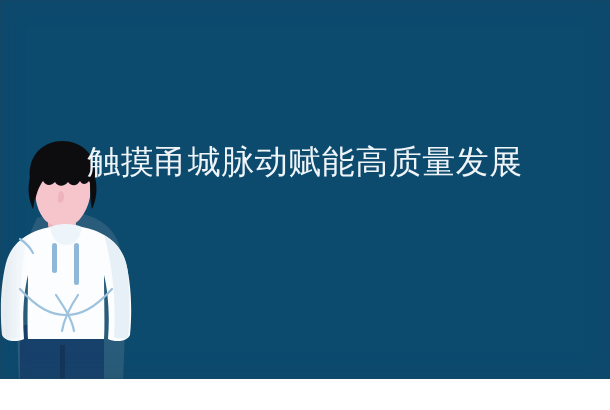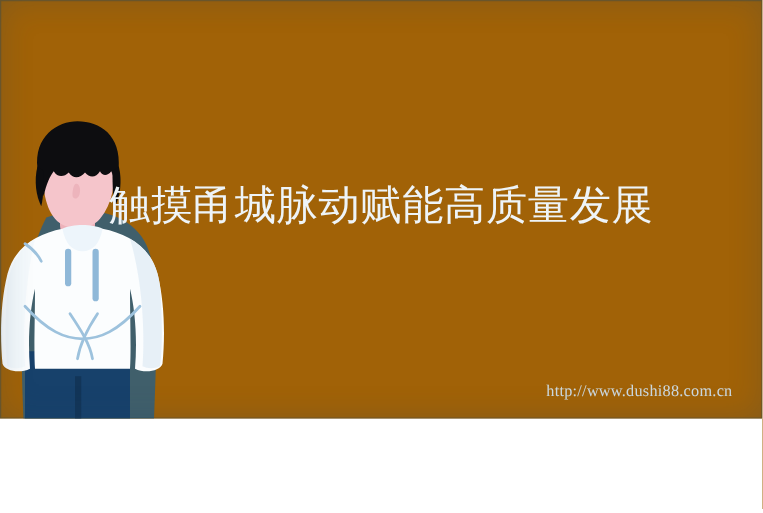--- a/index.html
+++ b/index.html
@@ -3,24 +3,24 @@
 <meta charset="utf-8">
 <style>
   html, body {
     margin: 0;
     padding: 0;
     background: #ffffff;
   }
   #canvas {
     position: relative;
     width: 610px;
-    height: 335px;
+    height: 379px;
     overflow: hidden;
-    background: #a16207;
-    font-family: Liberation Serif, serif;
+    background: #0c4a6e;
+    font-family: Liberation Mono, monospace;
     user-select: none;
   }
   
   #vignette {
     position: absolute;
     inset: 0;
     pointer-events: none;
     box-shadow: inset 0 0 0 1px rgba(30,70,95,0.35),
                 inset 0 0 26px rgba(30,70,95,0.22);
   }
@@ -125,16 +125,15 @@
         <path d="M26 150 C44 170 58 176 72 176 C86 176 100 170 118 150"></path>
         <path d="M62 156 C70 168 78 180 80 192"></path>
         <path d="M84 156 C76 168 70 180 68 192"></path>
         <path d="M26 100 C32 104 36 108 39 114"></path>
       </g>
     </svg>
   </div>
 
   <div id="headline">触摸甬城脉动赋能高质量发展</div>
 
-  <div id="watermark">http://www.dushi88.com.cn</div>
 
   <div id="vignette"></div>
 </div>
 
 </body></html>

